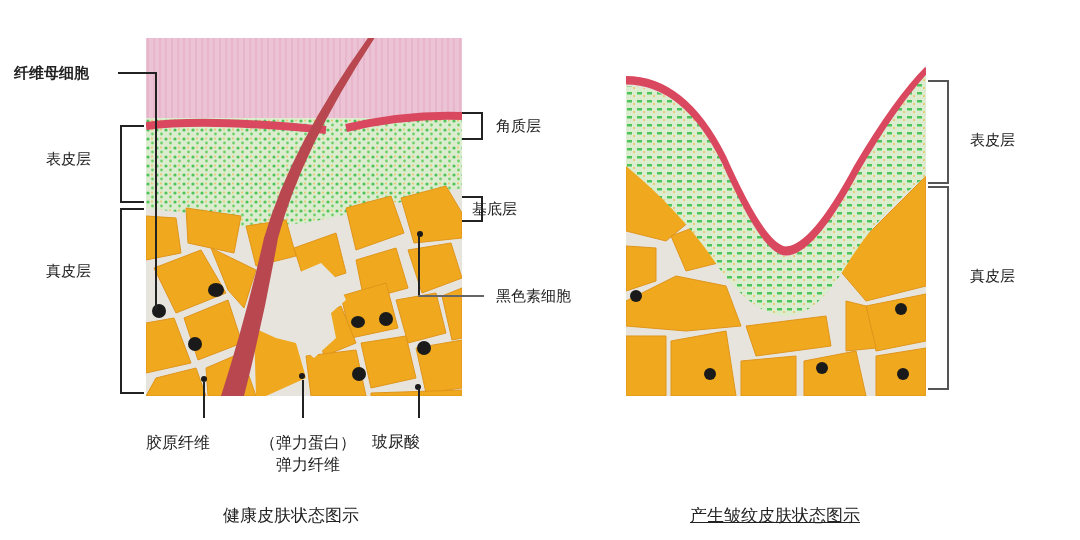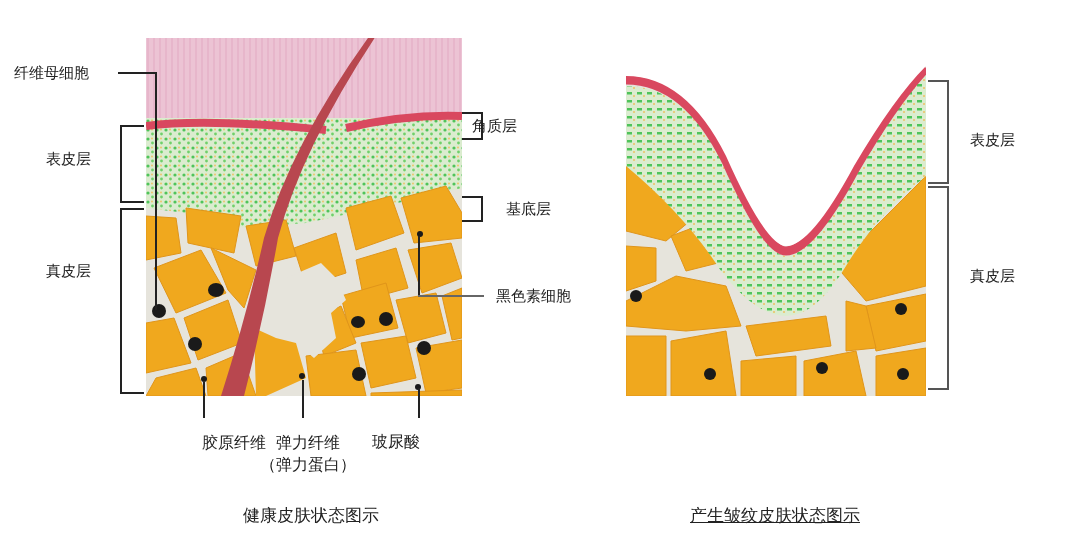--- a/index.html
+++ b/index.html
@@ -91,57 +91,57 @@
     <div class="ln" style="left:120px;top:125px;width:2px;height:78px;"></div>
     <div class="ln" style="left:120px;top:125px;width:24px;height:2px;"></div>
     <div class="ln" style="left:120px;top:201px;width:24px;height:2px;"></div>
   </div>
   <div>
     <div class="ln" style="left:120px;top:208px;width:2px;height:186px;"></div>
     <div class="ln" style="left:120px;top:208px;width:24px;height:2px;"></div>
     <div class="ln" style="left:120px;top:392px;width:24px;height:2px;"></div>
   </div>
 
-  <div class="lbl" style="left:14px;top:64px;">纤维母细胞</div>
+  <div class="lbl" style="left:14px;top:64px;font-weight:bold;">纤维母细胞</div>
   <div class="lbl" style="left:46px;top:150px;">表皮层</div>
   <div class="lbl" style="left:46px;top:262px;">真皮层</div>
 
   <div>
     <div class="ln" style="left:462px;top:112px;width:20px;height:2px;"></div>
     <div class="ln" style="left:481px;top:112px;width:2px;height:28px;"></div>
     <div class="ln" style="left:462px;top:138px;width:20px;height:2px;"></div>
   </div>
   <div>
     <div class="ln" style="left:462px;top:196px;width:20px;height:2px;"></div>
     <div class="ln" style="left:481px;top:196px;width:2px;height:26px;"></div>
     <div class="ln" style="left:462px;top:220px;width:20px;height:2px;"></div>
   </div>
   <div>
     <div class="ln" style="left:418px;top:236px;width:1.5px;height:60px;"></div>
     <div class="ln" style="left:418px;top:295px;width:66px;height:1.5px;background:#666;"></div>
   </div>
 
-  <div class="lbl" style="left:472px;top:117px;">角质层</div>
-  <div class="lbl" style="left:506px;top:200px;">基底层</div>
+  <div class="lbl" style="left:496px;top:117px;">角质层</div>
+  <div class="lbl" style="left:472px;top:200px;">基底层</div>
   <div class="lbl" style="left:496px;top:287px;font-family:Liberation Serif, serif;">黑色素细胞</div>
 
   <div class="ln" style="left:203px;top:382px;width:2px;height:36px;"></div>
   <div class="ln" style="left:302px;top:380px;width:2px;height:38px;"></div>
   <div class="ln" style="left:418px;top:388px;width:2px;height:30px;"></div>
 
-  <div class="lbl" style="left:146px;top:432px;text-align:right;width:120px;font-size:16px;line-height:22px;">
+  <div class="lbl" style="left:146px;top:432px;text-align:left;width:120px;font-size:16px;line-height:22px;">
     <div>胶原纤维</div>
   </div>
   <div class="lbl" style="left:248px;top:432px;text-align:center;width:120px;font-size:16px;line-height:22px;">
+    <div>（弹力蛋白）</div>
     <div>弹力纤维</div>
-    <div>（弹力蛋白）</div>
   </div>
   <div class="lbl" style="left:372px;top:433px;font-size:16px;">玻尿酸</div>
 
-  <div class="cap" style="left:216px;top:504px;width:190px;">健康皮肤状态图示</div>
+  <div class="cap" style="left:196px;top:504px;width:190px;">健康皮肤状态图示</div>
 </div>
 
 <div>
   <svg style="left:626px;top:66px;" width="300" height="330" viewBox="0 0 300 330">
     <defs>
       <pattern id="gdash" width="10" height="8" patternUnits="userSpaceOnUse">
         <rect width="10" height="8" fill="#dbeccf"></rect>
         <rect x="1" y="2" width="5" height="2.5" fill="#4fc45a"></rect>
         <circle cx="8" cy="6" r="1" fill="#f0c060"></circle>
       </pattern>

